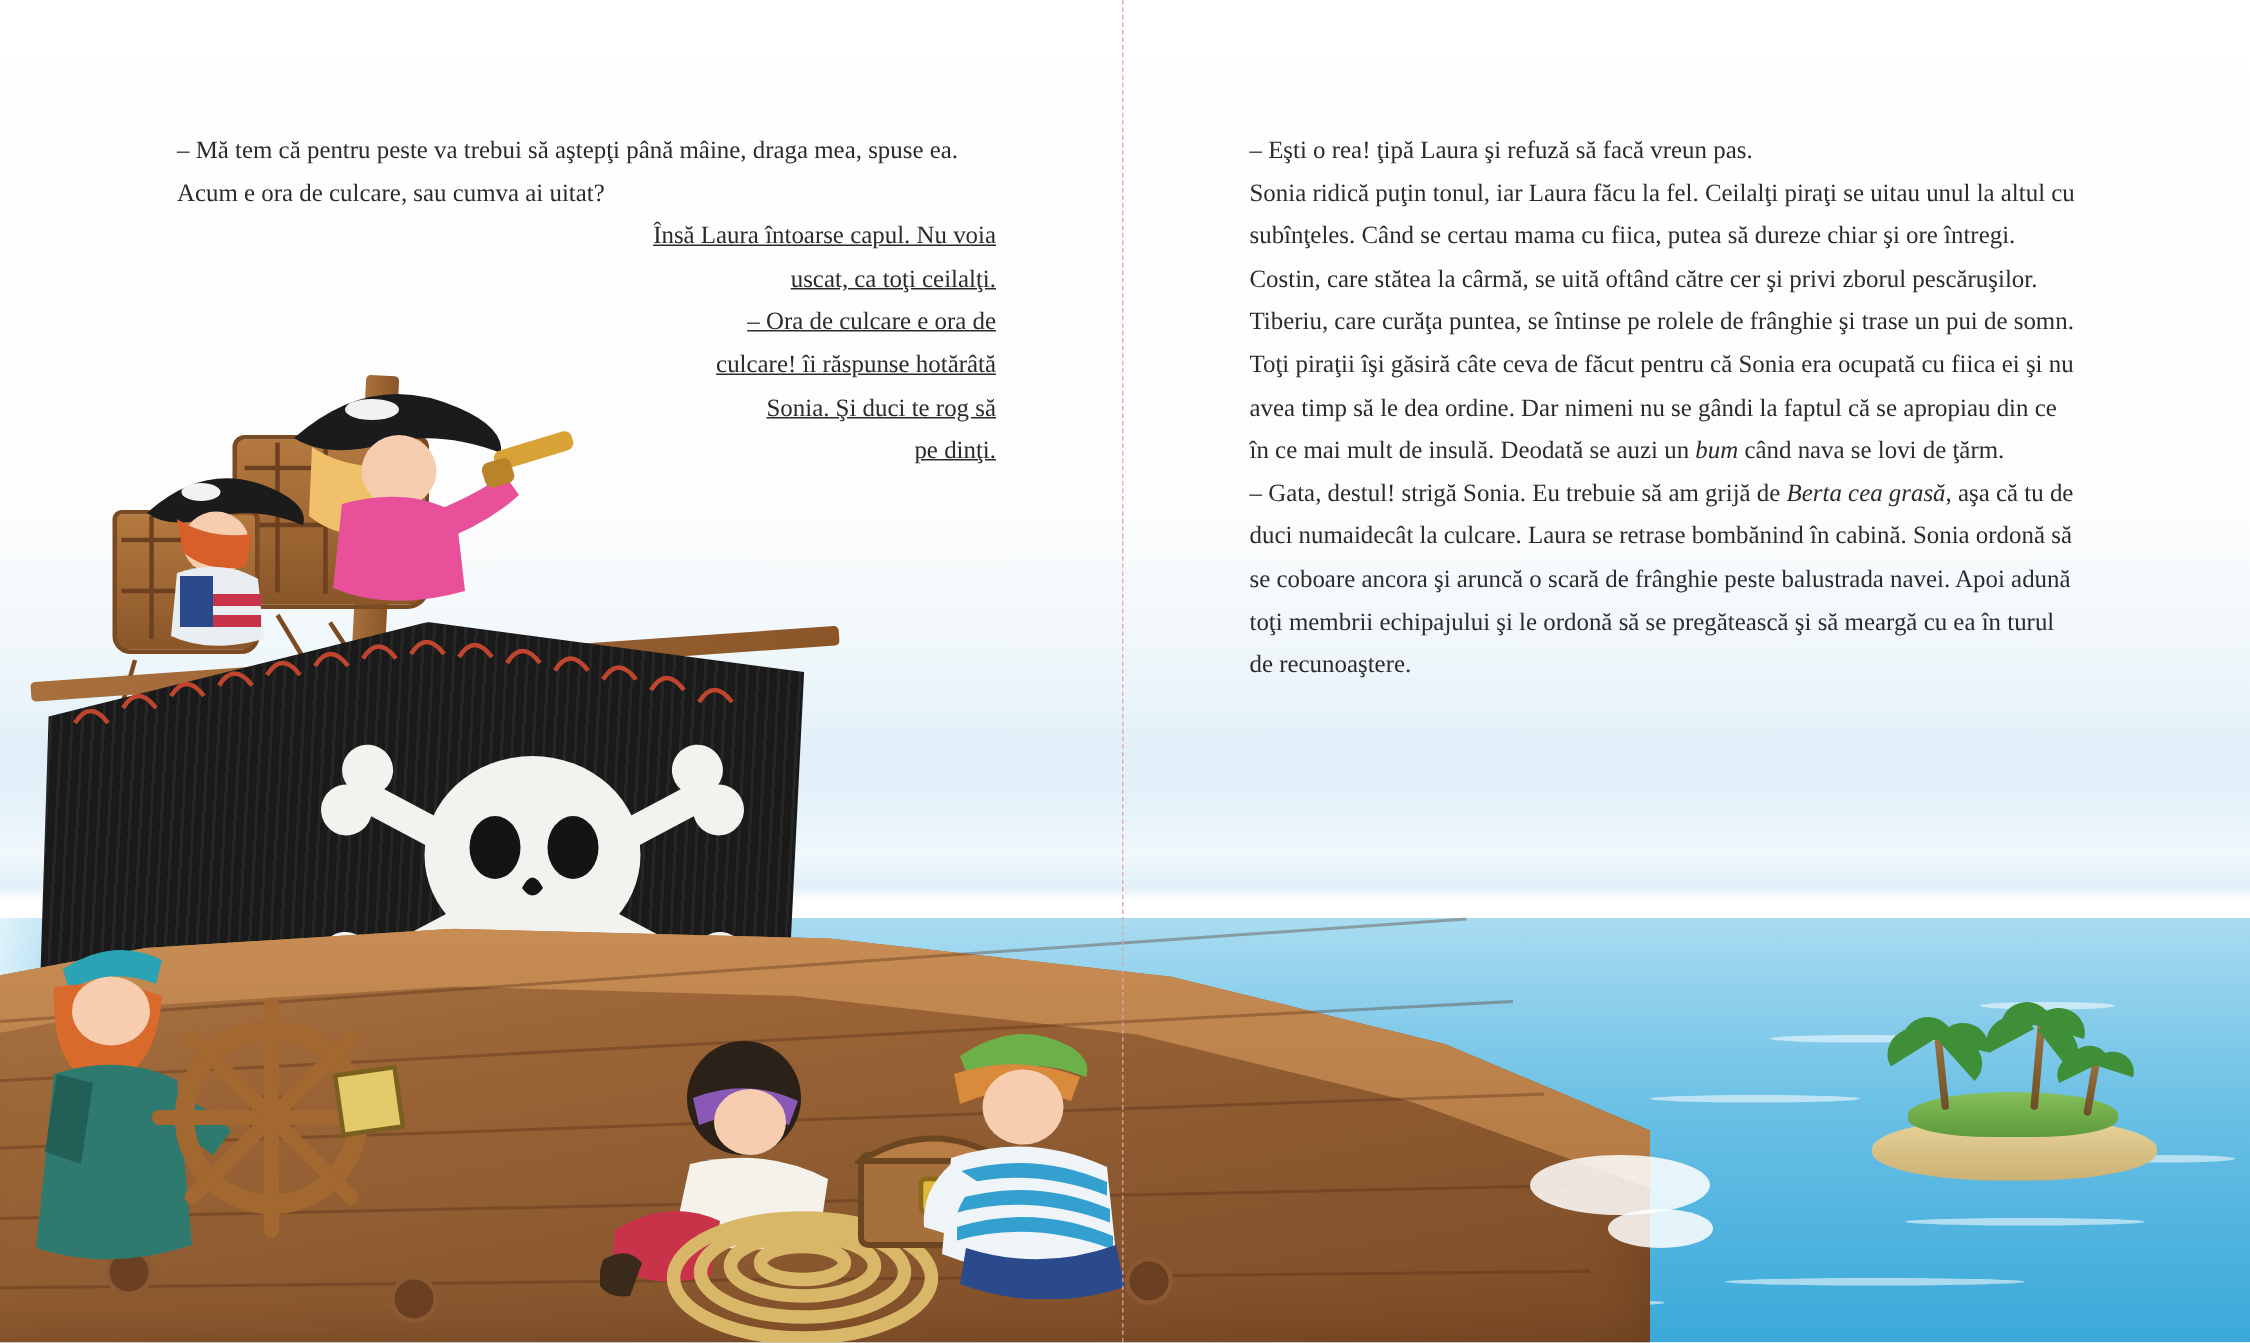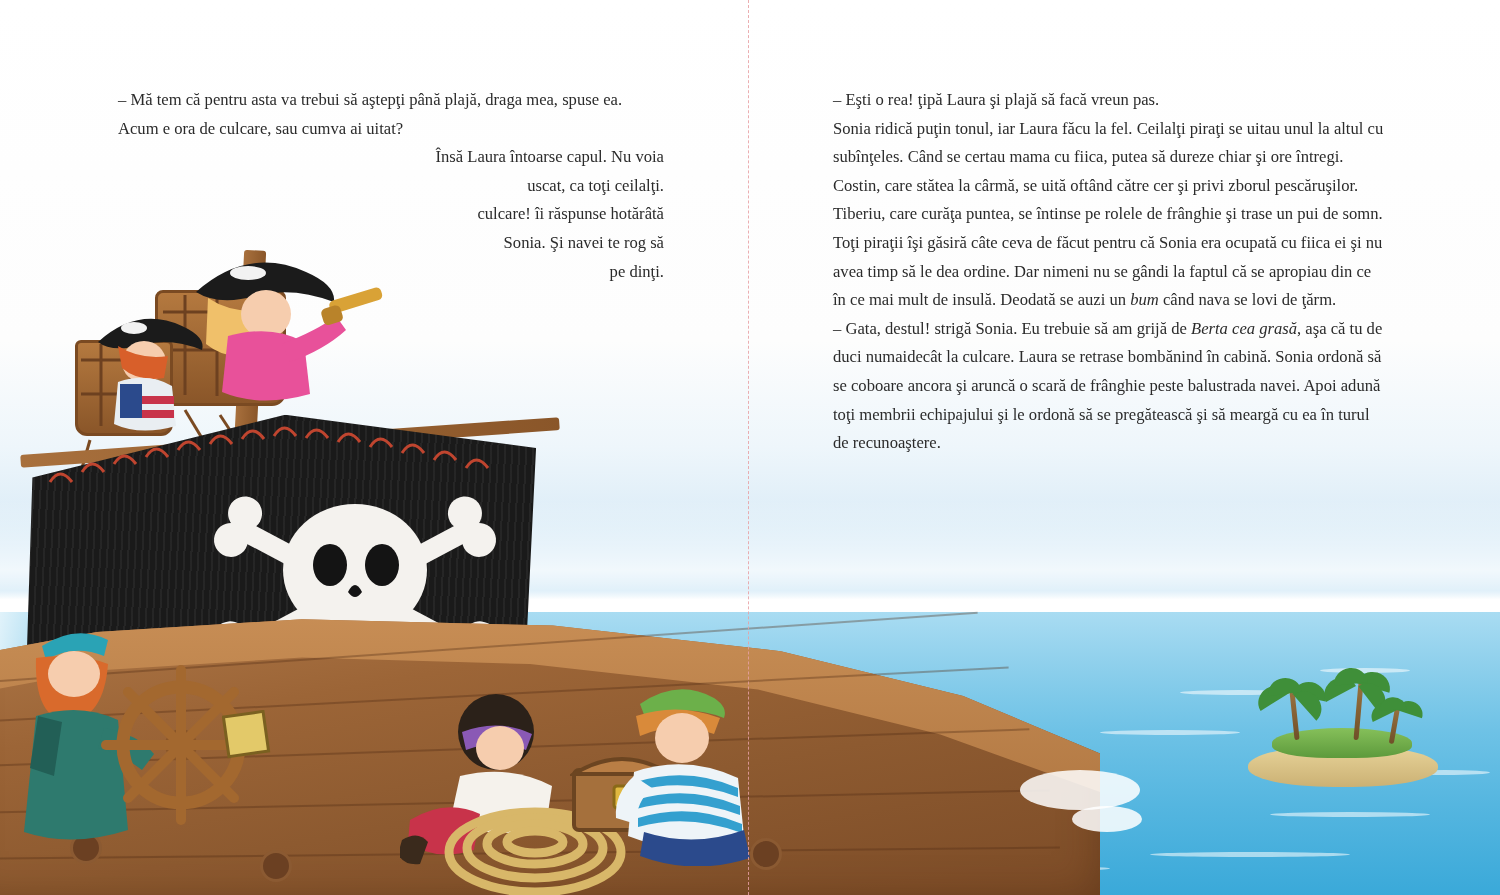--- a/index.html
+++ b/index.html
@@ -481,31 +481,32 @@
 
         <path d="M22 100 q-20 18 -18 42 l20 6 q0 -22 16 -36z" fill="#eef4f8"></path>
 
         <path d="M32 156 q50 16 100 -2 l6 28 q-56 18 -110 -2z" fill="#2b4a8c"></path>
       </svg>
     </div>
 
   </div>
 
   <div class="col col-left">
-    <p>– Mă tem că pentru asta va trebui să aştepţi până plajă, draga mea, spuse ea. Acum e ora de culcare, sau cumva ai uitat?</p>
-    <div class="shaped" style="margin-top:0;">
+    <p>– Mă tem că pentru peste va trebui să aştepţi până mâine, draga mea, spuse ea. Acum e ora de culcare, sau cumva ai uitat?</p>
+    <div class="shaped" style="margin-top:0;text-decoration:underline;">
       <p class="ln" style="padding-right:0px;">Însă Laura întoarse capul. Nu voia</p>
       <p class="ln" style="padding-right:0px;">uscat, ca toţi ceilalţi.</p>
+      <p class="ln" style="padding-right:0px;">– Ora de culcare e ora de</p>
       <p class="ln" style="padding-right:0px;">culcare! îi răspunse hotărâtă</p>
-      <p class="ln" style="padding-right:0px;">Sonia. Şi navei te rog să</p>
+      <p class="ln" style="padding-right:0px;">Sonia. Şi duci te rog să</p>
       <p class="ln" style="padding-right:0px;">pe dinţi.</p>
     </div>
   </div>
 
   <div class="col col-right">
-    <p>– Eşti o rea! ţipă Laura şi plajă să facă vreun pas.</p>
+    <p>– Eşti o rea! ţipă Laura şi refuză să facă vreun pas.</p>
     <p>Sonia ridică puţin tonul, iar Laura făcu la fel. Ceilalţi piraţi se uitau unul la altul cu subînţeles. Când se certau mama cu fiica, putea să dureze chiar şi ore întregi. Costin, care stătea la cârmă, se uită oftând către cer şi privi zborul pescăruşilor. Tiberiu, care curăţa puntea, se întinse pe rolele de frânghie şi trase un pui de somn. Toţi piraţii îşi găsiră câte ceva de făcut pentru că Sonia era ocupată cu fiica ei şi nu avea timp să le dea ordine. Dar nimeni nu se gândi la faptul că se apropiau din ce în ce mai mult de insulă. Deodată se auzi un <i>bum</i> când nava se lovi de ţărm.</p>
     <p>– Gata, destul! strigă Sonia. Eu trebuie să am grijă de <i>Berta cea grasă</i>, aşa că tu de duci numaidecât la culcare. Laura se retrase bombănind în cabină. Sonia ordonă să se coboare ancora şi aruncă o scară de frânghie peste balustrada navei. Apoi adună toţi membrii echipajului şi le ordonă să se pregătească şi să meargă cu ea în turul de recunoaştere.</p>
   </div>
 
   <div class="gutter"></div>
 
 </div>
 
 </body></html>

